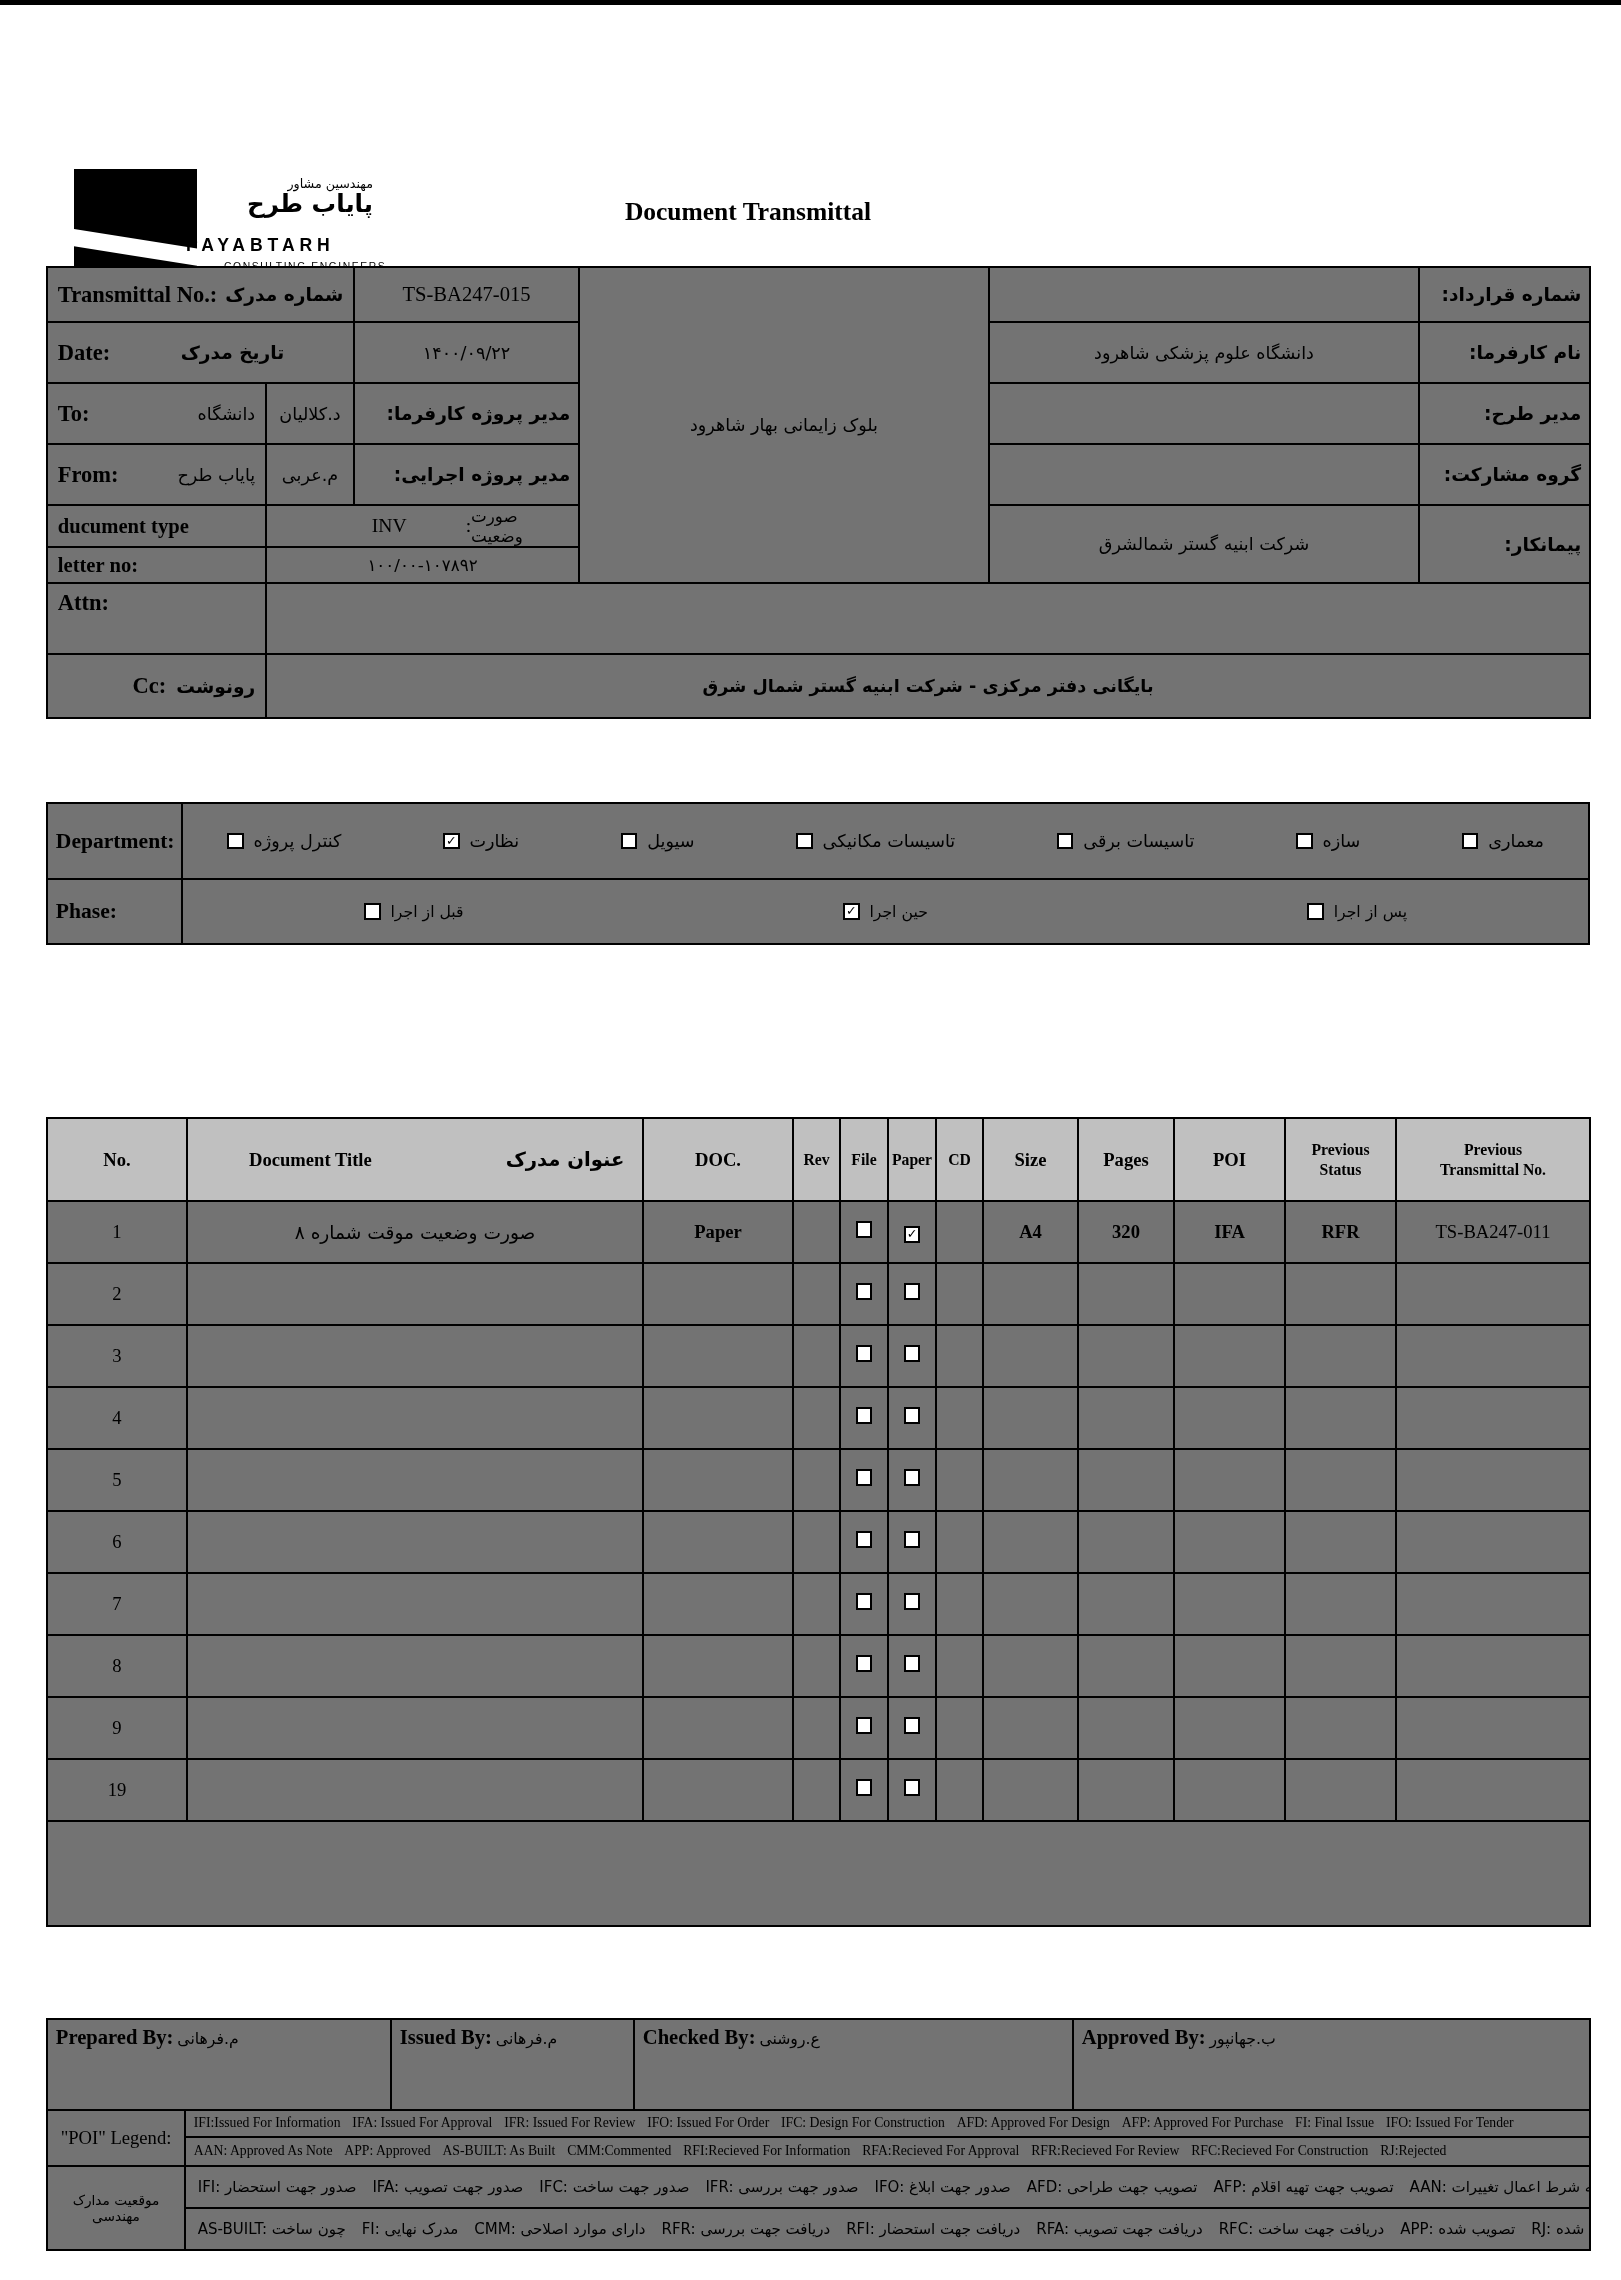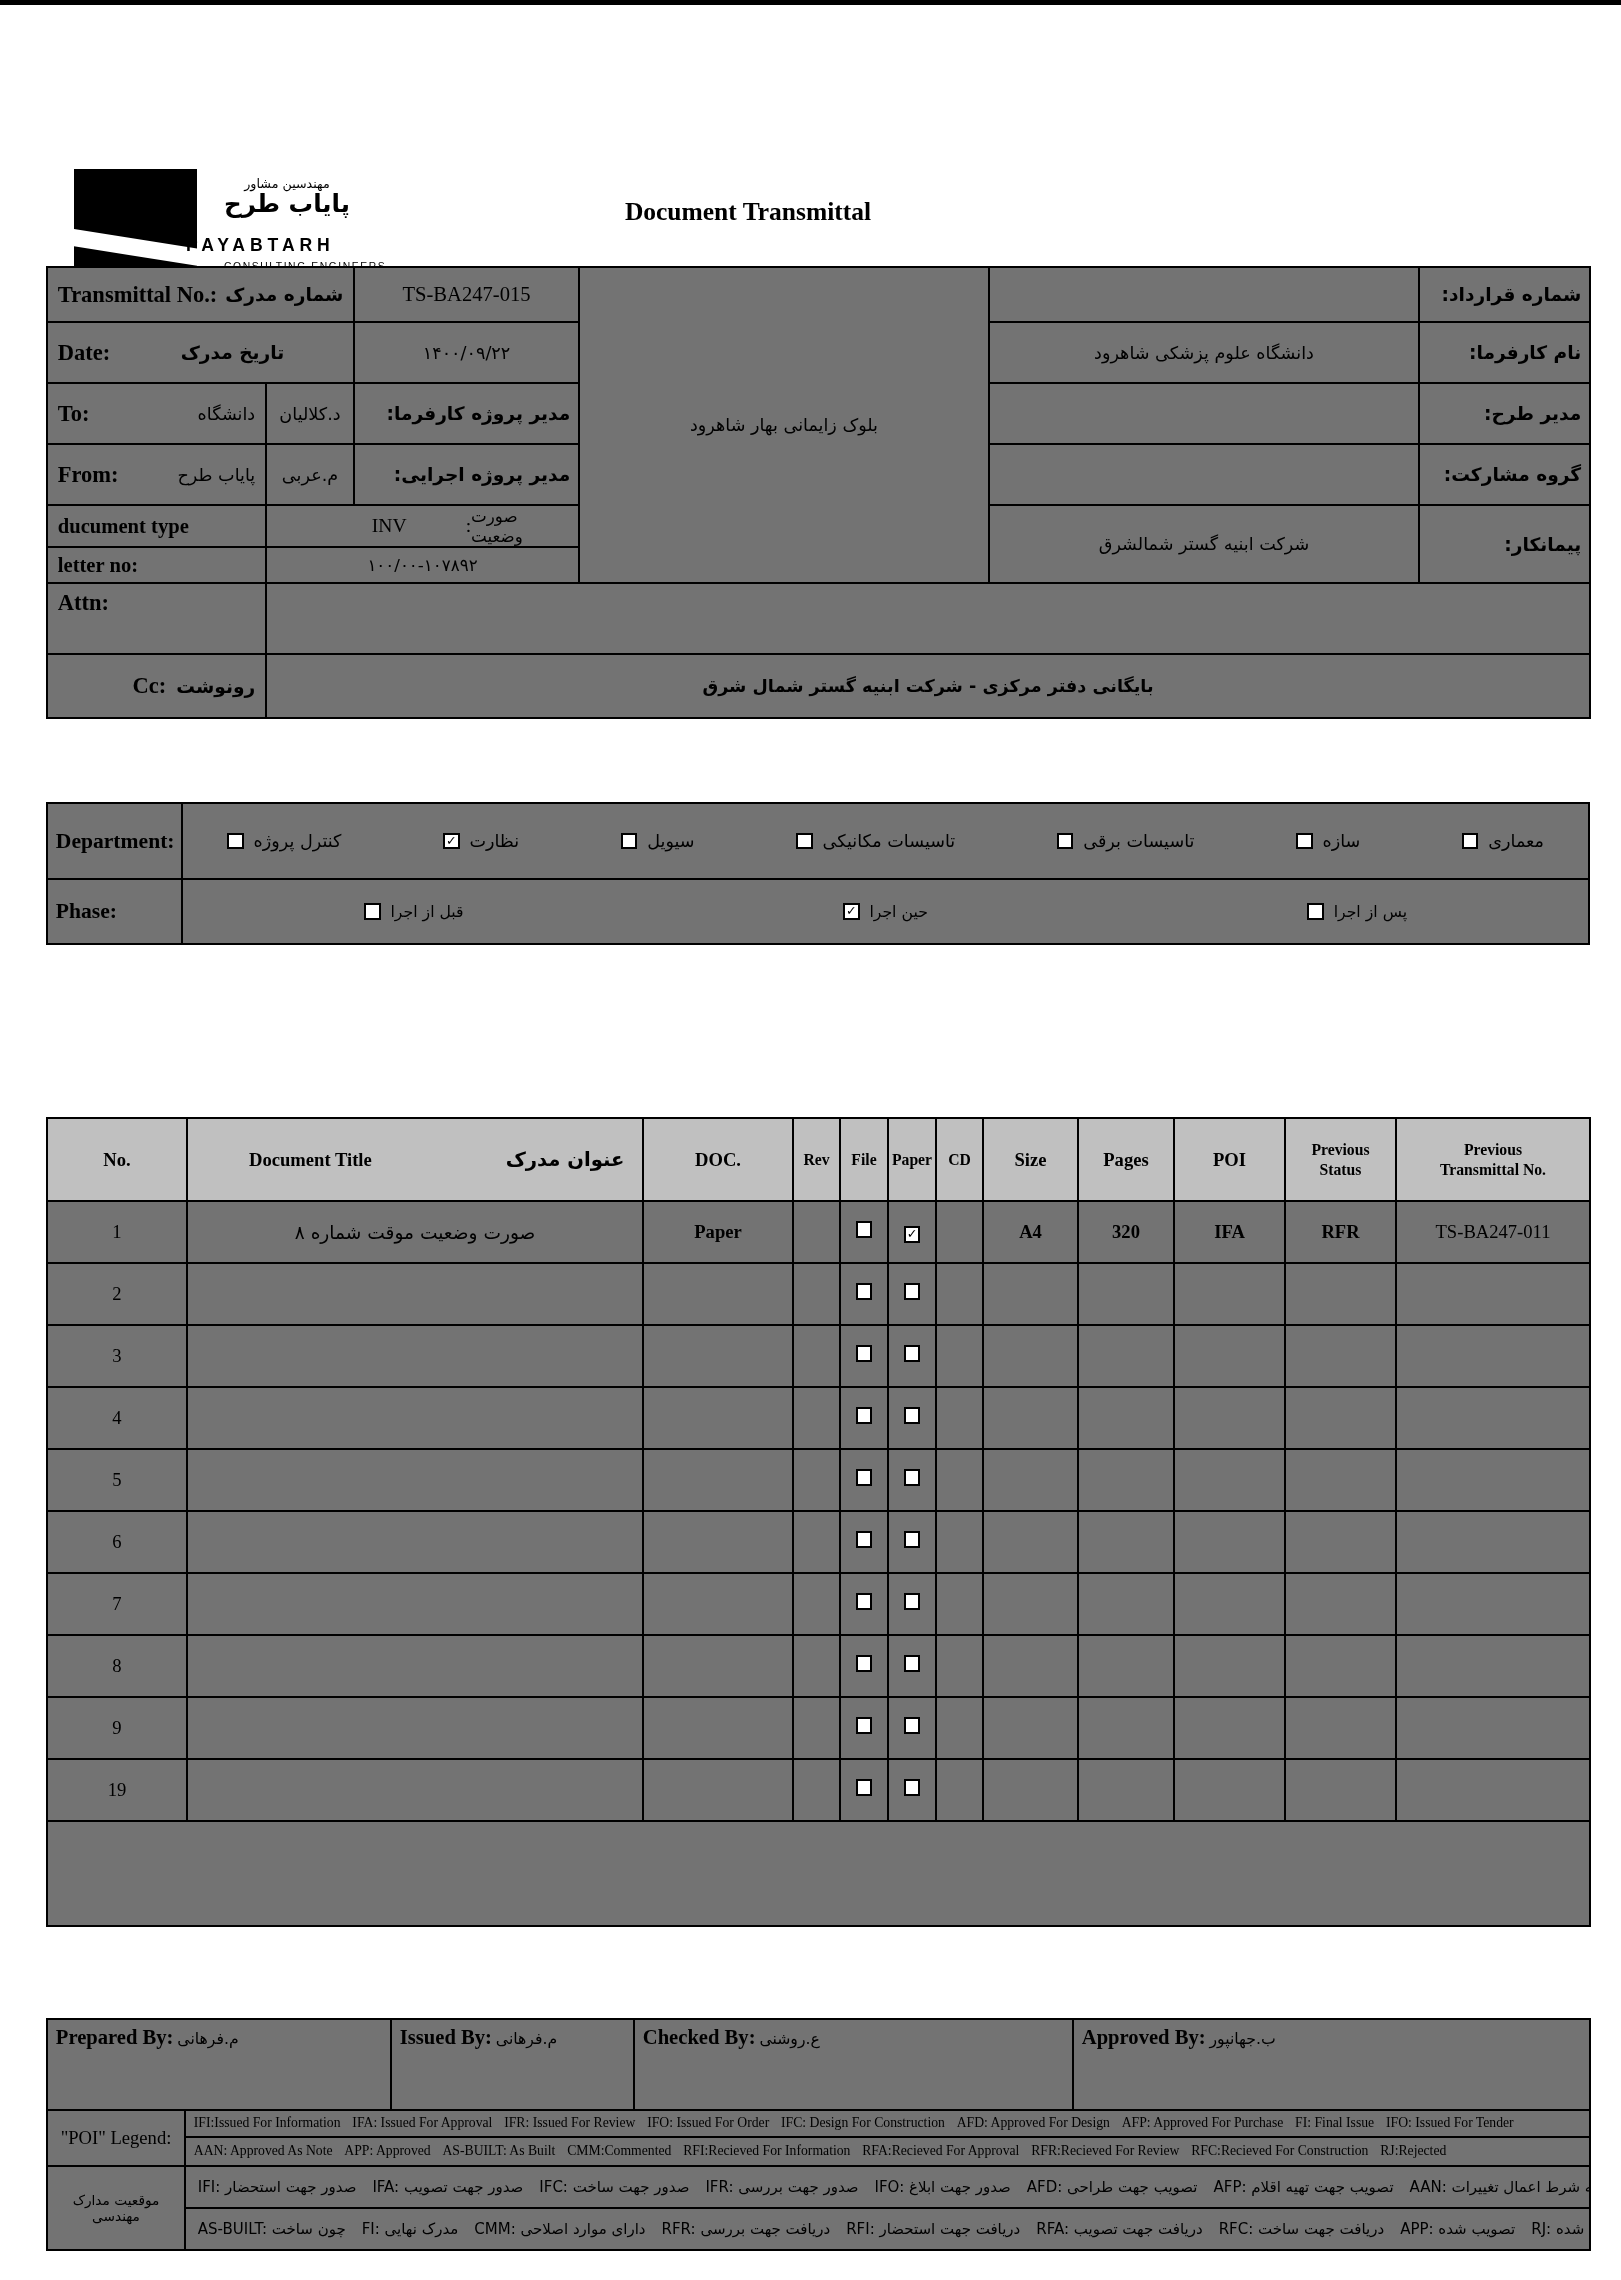--- a/index.html
+++ b/index.html
@@ -4,21 +4,21 @@
 <style>
   * { box-sizing: border-box; margin: 0; padding: 0; }
   html,body { background:#fff; }
   body { width:1621px; height:2281px; font-family:"Liberation Serif","DejaVu Sans",serif; color:#000; }
   .page { position:relative; width:1621px; height:2281px; background:#fff; overflow:hidden; }
   .topstrip { position:absolute; top:0; left:0; width:1621px; height:4.9px; background:#000; }
 
   
   .logo-box { position:absolute; left:74px; top:169px; width:123px; height:116px; background:#000; overflow:hidden; }
   .logo-swoosh { position:absolute; left:-14%; top:60%; width:128%; height:16.7px; background:#fff; border-radius:9.8px; transform:rotate(9deg); }
-  .logo-fa { position:absolute; left:201px; top:176px; width:172px; text-align:center; font-family:"DejaVu Sans",sans-serif; direction:rtl; }
+  .logo-fa { position:absolute; left:201px; top:176px; width:172px; text-align:right; font-family:"DejaVu Sans",sans-serif; direction:rtl; }
   .logo-fa-small { font-size:12.7px; }
   .logo-fa-big { font-size:24.5px; font-weight:bold; line-height:1.1; }
   .logo-en { position:absolute; left:186px; top:235px; font-family:"Liberation Sans","DejaVu Sans",sans-serif; font-weight:bold; font-size:17.6px; letter-spacing:4.9px; }
   .logo-en-sub { position:absolute; left:224px; top:261px; font-family:"Liberation Sans","DejaVu Sans",sans-serif; font-size:10.3px; letter-spacing:1.6px; }
   .doc-title { position:absolute; left:552px; top:197px; width:392px; text-align:center; font-size:25.5px; font-weight:bold; }
 
   
   table.grid { border-collapse:collapse; table-layout:fixed; width:1543px; border:2.9px solid #000; background:#737373; }
   table.grid td, table.grid th { border:2px solid #000; vertical-align:middle; overflow:hidden; }
   .abs { position:absolute; left:46px; }

